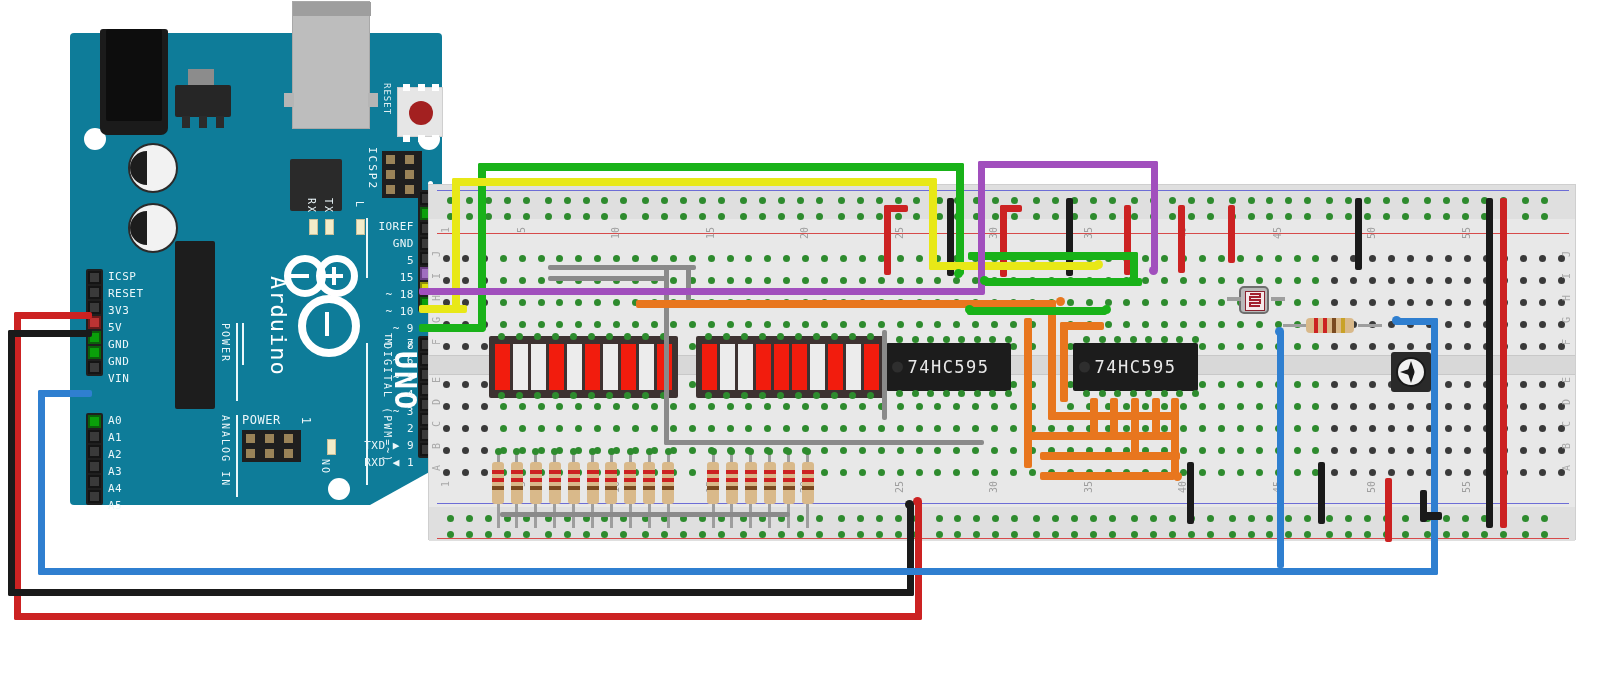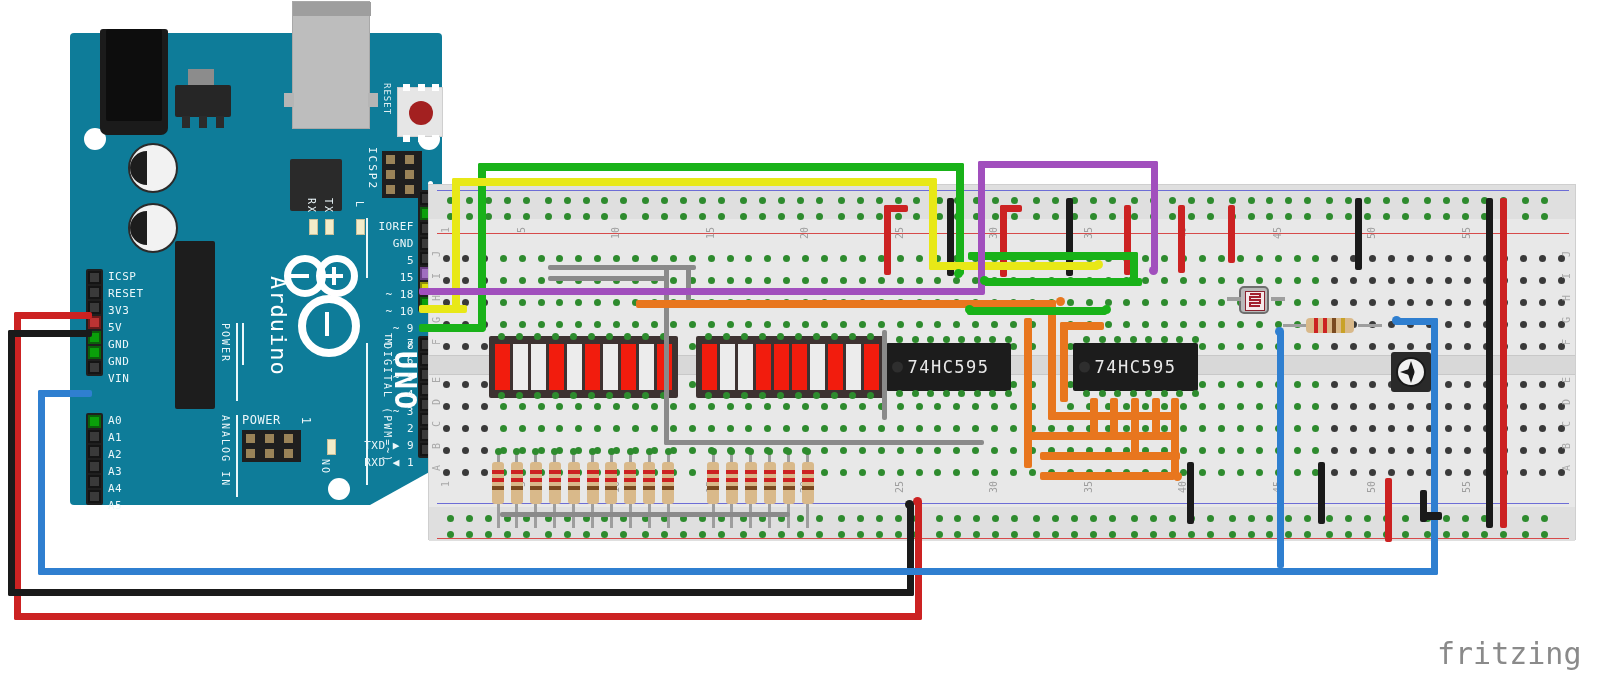--- a/index.html
+++ b/index.html
@@ -1688,21 +1688,20 @@
       <div class="wire" style="left: 1066px; top: 198px; width: 7px; height: 78px; background: rgb(26, 26, 26); z-index: 5;"></div>
       <div class="wire" style="left: 1355px; top: 198px; width: 7px; height: 72px; background: rgb(26, 26, 26); z-index: 5;"></div>
       <div class="wire" style="left: 1187px; top: 462px; width: 7px; height: 62px; background: rgb(26, 26, 26); z-index: 5;"></div>
       <div class="wire" style="left: 1318px; top: 462px; width: 7px; height: 62px; background: rgb(26, 26, 26); z-index: 5;"></div>
       <div class="wire" style="left: 1486px; top: 198px; width: 7px; height: 330px; background: rgb(26, 26, 26); z-index: 5;"></div>
       <div class="wire" style="left: 1420px; top: 490px; width: 7px; height: 32px; background: rgb(26, 26, 26); z-index: 5;"></div>
       <div class="wire" style="left: 1420px; top: 512px; width: 22px; height: 8px; background: rgb(26, 26, 26); z-index: 5;"></div>
       <div class="wire" style="left: 1398px; top: 318px; width: 40px; height: 7px; background: rgb(47, 127, 208); z-index: 5;"></div>
     </div>
 
-  <div class="abs" id="fritzing-logo">fritzing</div>
 <div class="hole grn halo" style="position: absolute; left: 498px; top: 333px;"></div>
     <div class="hole grn halo" style="position: absolute; left: 498px; top: 392px;"></div>
     <div class="hole grn halo" style="position: absolute; left: 516px; top: 333px;"></div>
     <div class="hole grn halo" style="position: absolute; left: 516px; top: 392px;"></div>
     <div class="hole grn halo" style="position: absolute; left: 534px; top: 333px;"></div>
     <div class="hole grn halo" style="position: absolute; left: 534px; top: 392px;"></div>
     <div class="hole grn halo" style="position: absolute; left: 552px; top: 333px;"></div>
     <div class="hole grn halo" style="position: absolute; left: 552px; top: 392px;"></div>
     <div class="hole grn halo" style="position: absolute; left: 570px; top: 333px;"></div>
     <div class="hole grn halo" style="position: absolute; left: 570px; top: 392px;"></div>

